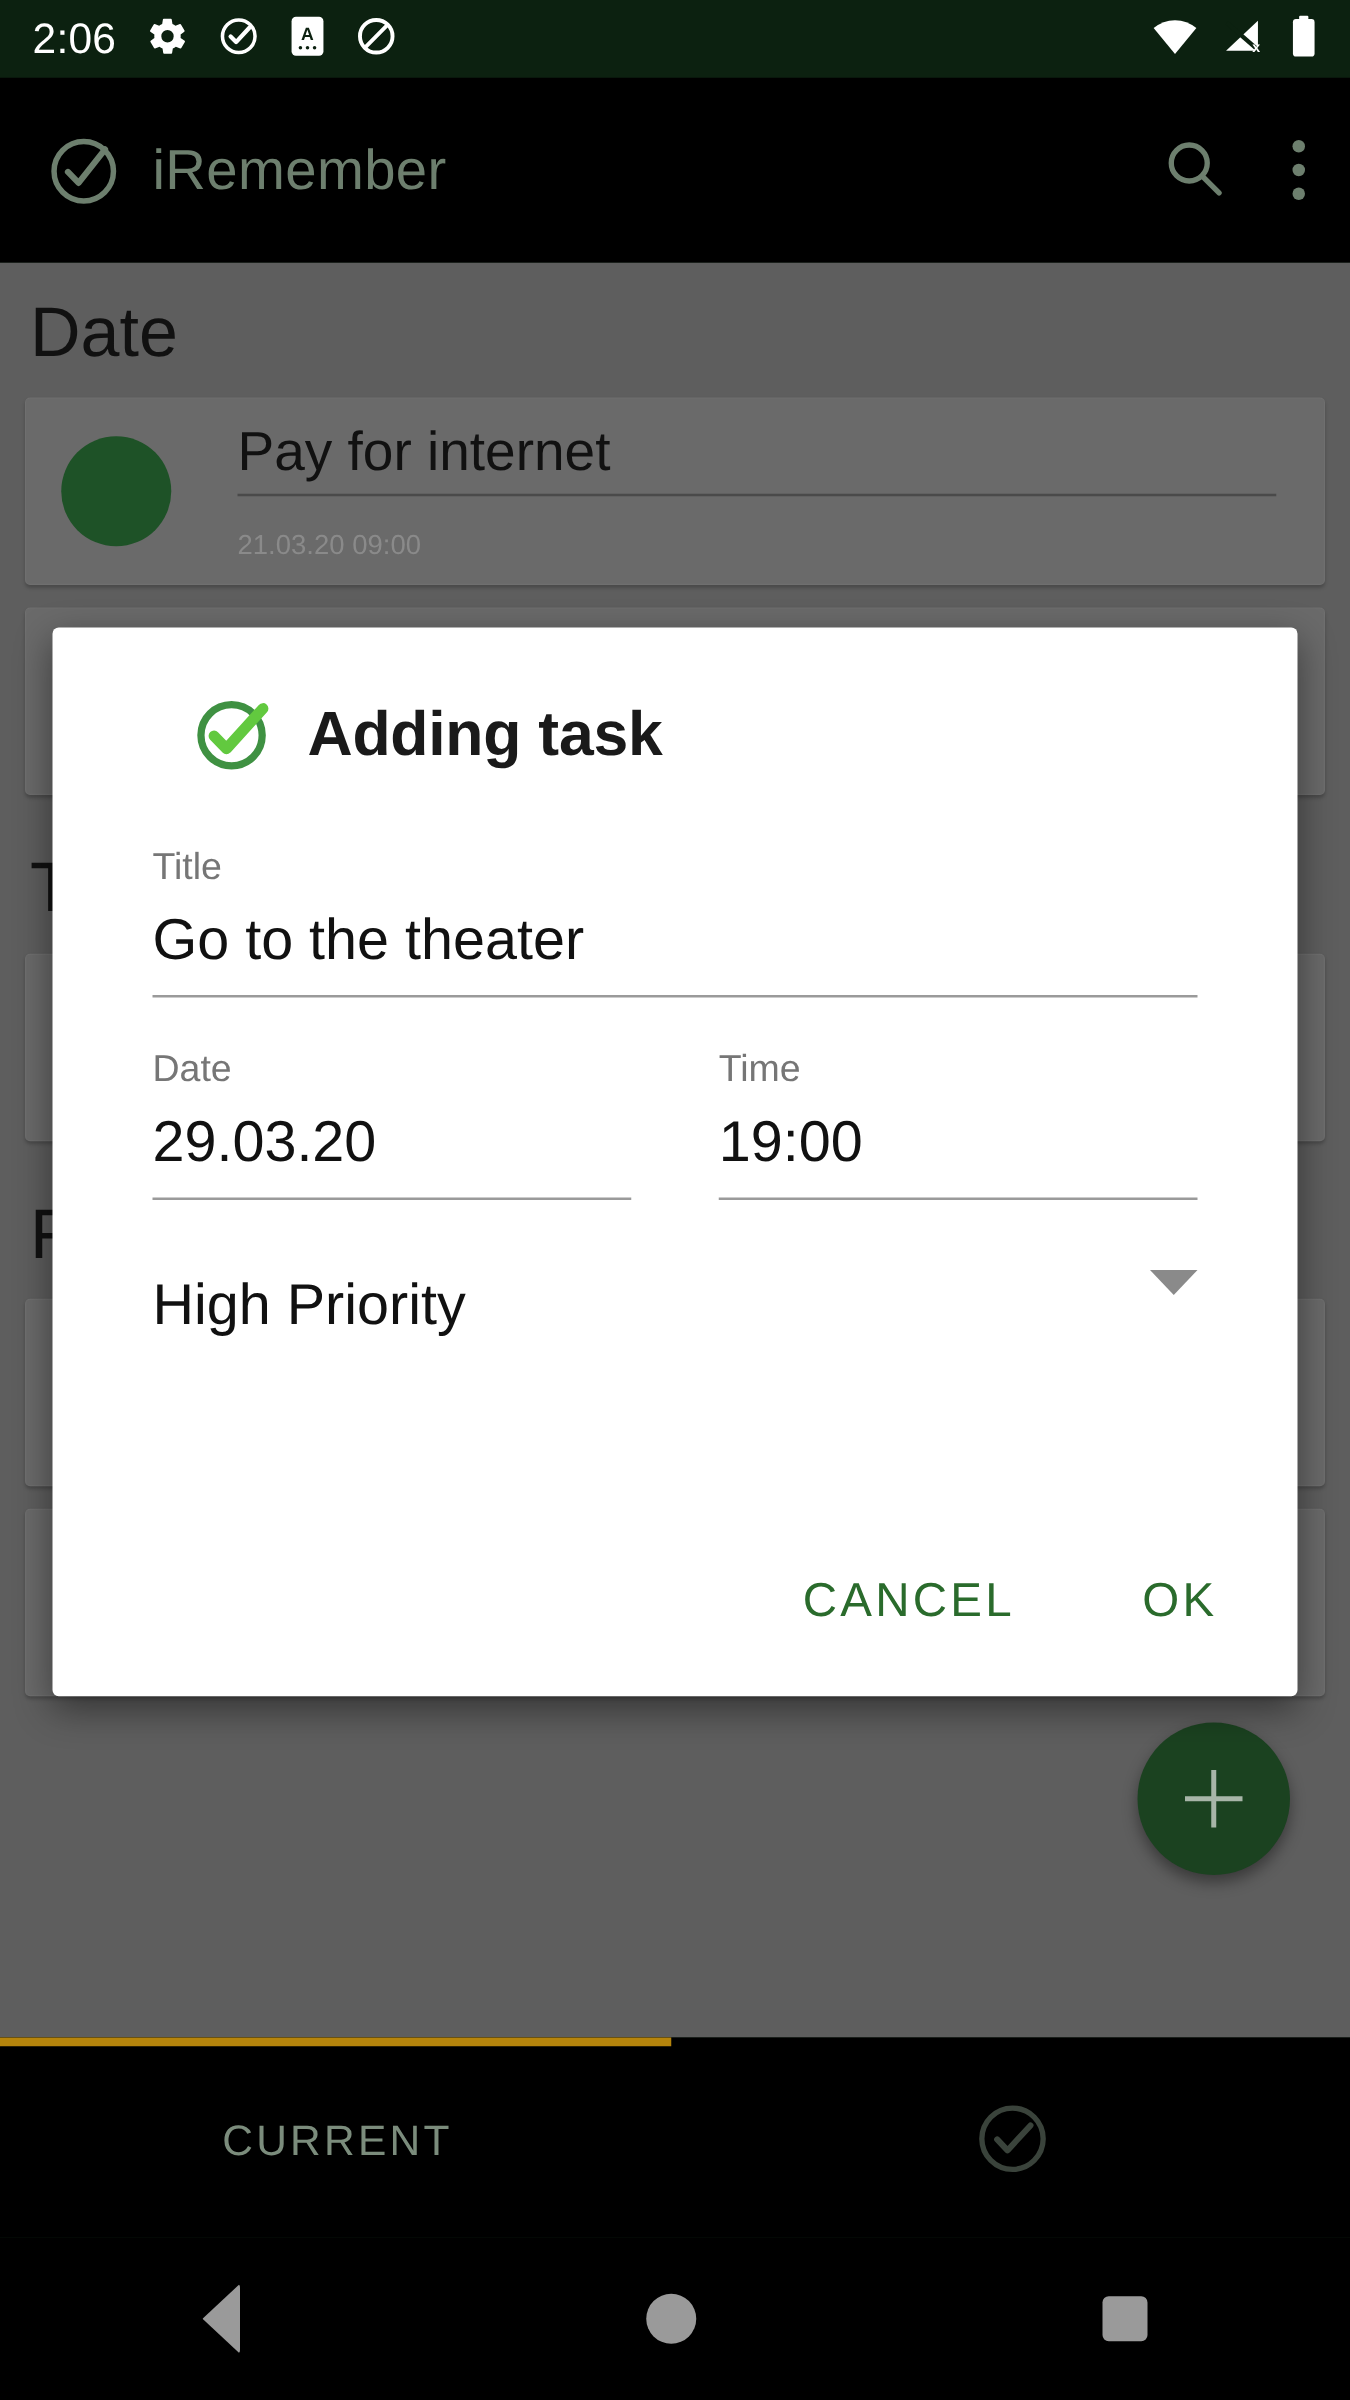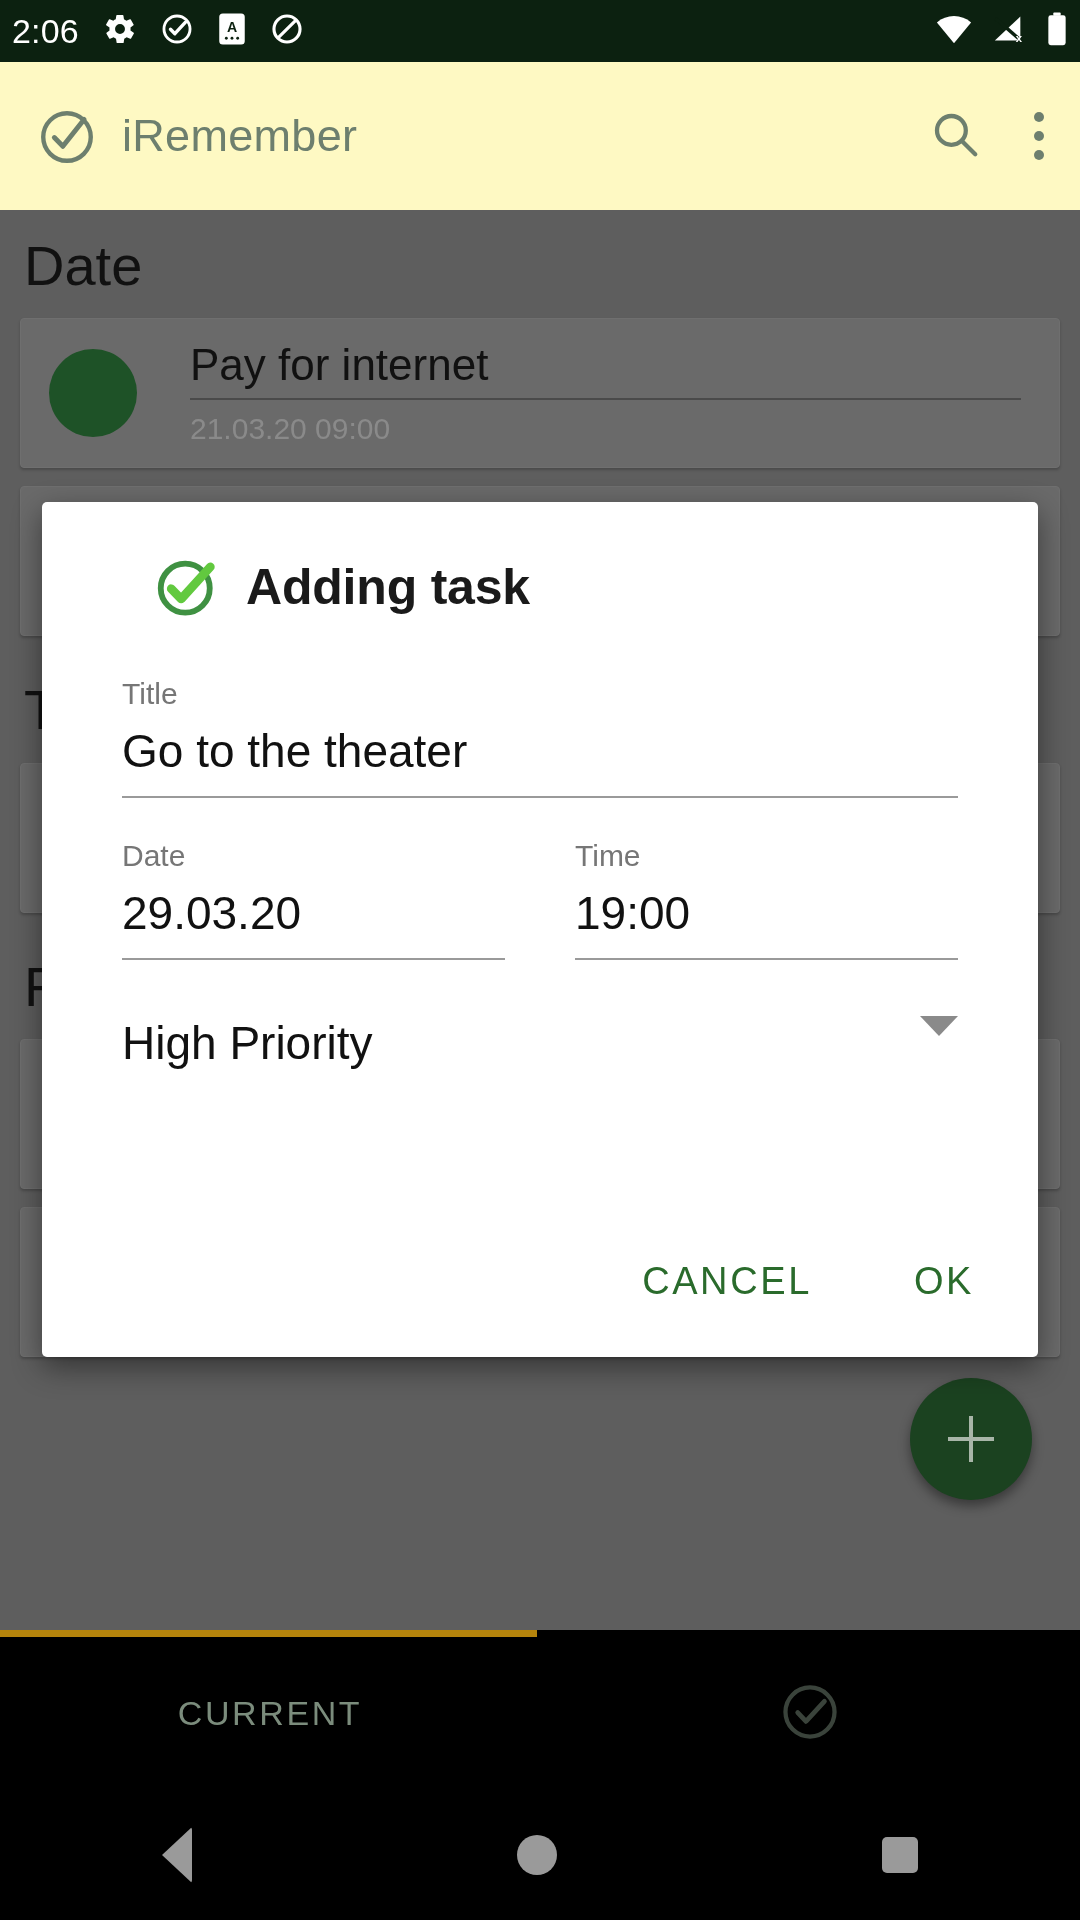--- a/index.html
+++ b/index.html
@@ -15,35 +15,35 @@
     width:1080px; height:1920px;
     background:#0c2110;
     overflow:hidden;
   }
 
   
   .statusbar{
     position:absolute; top:0; left:0; width:1080px; height:62px;
     background:#0c2110;
     display:flex; align-items:center;
-    padding:0 12px;
+    padding:0 26px;
     z-index:5;
   }
   .sb-clock{
     color:#ffffff; font-size:34px; letter-spacing:0.2px;
     font-family:"Liberation Sans", sans-serif;
   }
   .sb-left-icons{ display:flex; align-items:center; gap:23px; margin-left:24px; }
   .sb-right{ margin-left:auto; display:flex; align-items:center; gap:20px; }
   .sb-ico{ display:block; }
 
   
   .appbar{
     position:absolute; top:62px; left:0; width:1080px; height:148px;
-    background:#fef9c3;
+    background:#000000;
     display:flex; align-items:center;
     padding:0 36px;
     z-index:4;
   }
   .appbar .logo{ width:62px; height:62px; margin-right:24px; }
   .appbar .title{
     font-size:45px; color:#6d7f6e; font-weight:400; letter-spacing:0.3px;
   }
   .appbar .actions{ margin-left:auto; display:flex; align-items:center; gap:52px; }
   .dots{ display:flex; flex-direction:column; gap:9px; align-items:center; }
@@ -72,21 +72,21 @@
     gap:19px;
   }
   .card .dot{
     width:88px; height:88px; border-radius:50%; flex:none; margin-right:34px;
   }
   .card .body{ flex:1; padding-right:10px; }
   .card .tname{
     font-size:44px; color:#111; line-height:1.1; padding-bottom:8px;
   }
   .card .rule{ height:2px; background:#4a4a4a; width:100%; }
-  .card .tdate{ font-size:30px; color:#8a8a8a; padding-top:12px; }
+  .card .tdate{ font-size:22px; color:#8a8a8a; padding-top:26px; }
 
   
   .fab{
     position:absolute; right:48px; top:1378px;
     width:122px; height:122px; border-radius:50%;
     background:#1b4220;
     box-shadow:0 6px 12px rgba(0,0,0,0.4);
     display:flex; align-items:center; justify-content:center;
     z-index:3;
   }

